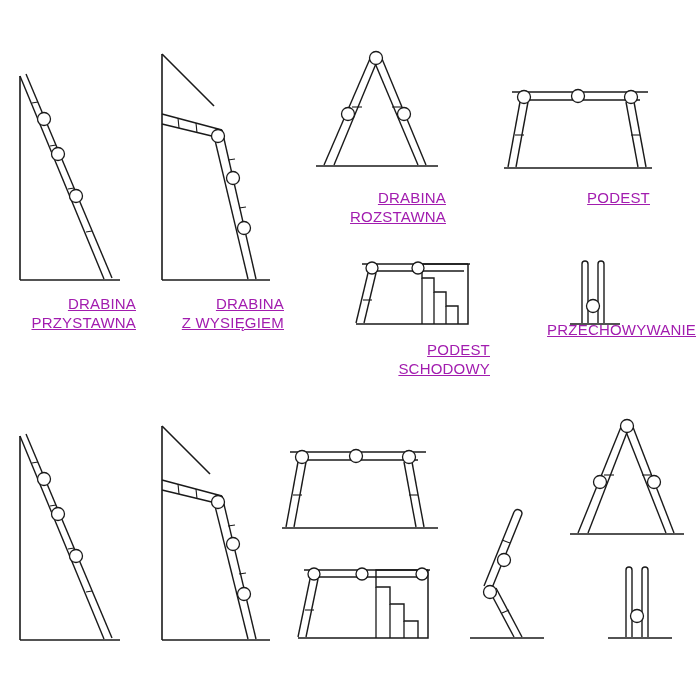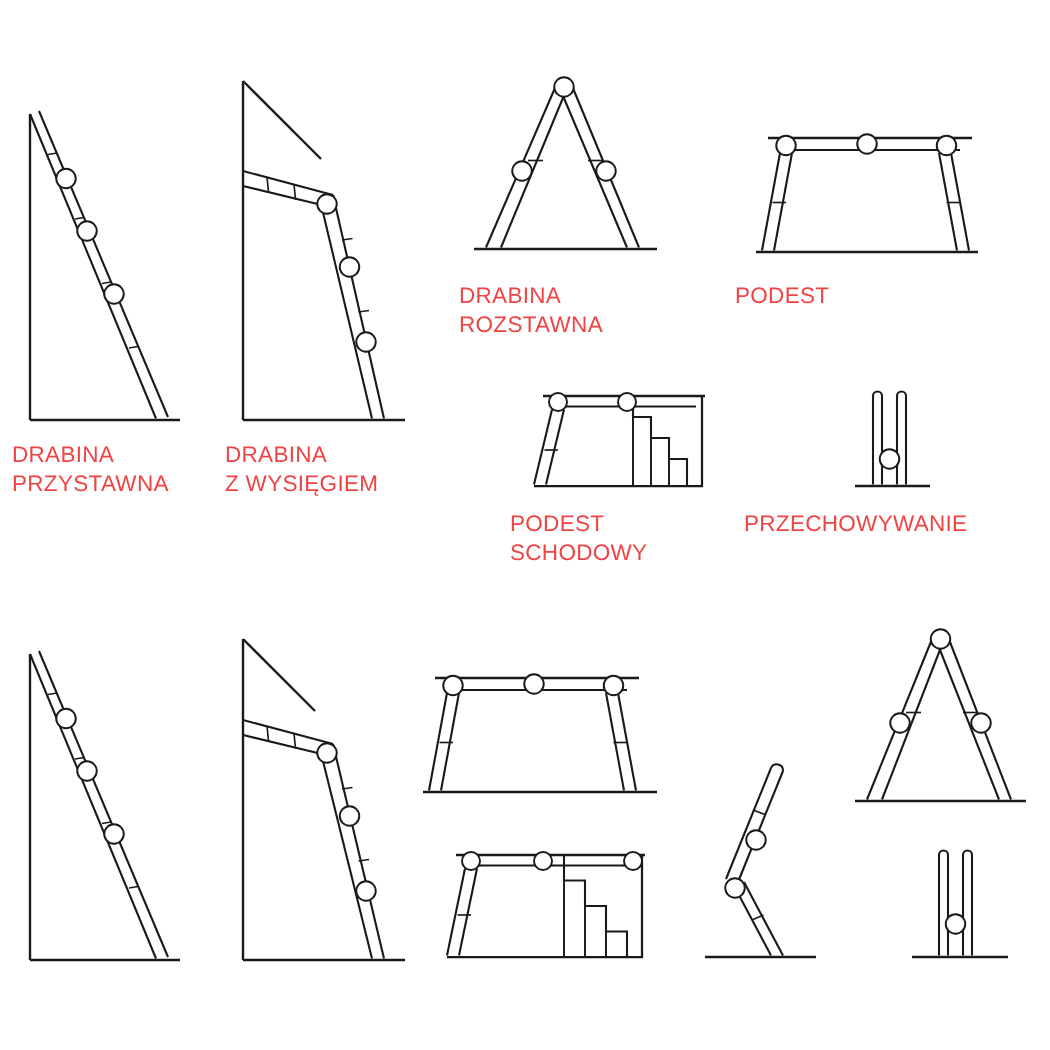--- a/index.html
+++ b/index.html
@@ -15,27 +15,28 @@
     width: 700px;
     height: 700px;
     background: #ffffff;
     overflow: hidden;
   }
   .fig {
     position: absolute;
   }
   .caption {
     position: absolute;
-    text-align: left;
-    color: #ef4444;
+    text-align: right;
+    color: #a21caf;
     font-family: "Liberation Sans", sans-serif;
     font-size: 15px;
     line-height: 19px;
     letter-spacing: 0.2px;
     white-space: pre-line;
+    text-decoration: underline;
   }
   svg { display: block; }
   .ln { stroke: #1a1a1a; fill: none; }
   .hub { fill: #ffffff; stroke: #1a1a1a; }
 </style>
 </head>
 <body>
 
 <div id="page">
 
@@ -167,21 +168,21 @@
       <path class="ln" style="stroke-width:1.4" d="M38 14 L38 73"></path>
       <path class="ln" style="stroke-width:1.4" d="M48 14 L48 73"></path>
       <path class="ln" style="stroke-width:1.4" d="M54 14 L54 73"></path>
 
       <path class="ln" style="stroke-width:1.4" d="M32 14 A3 3 0 0 1 38 14"></path>
       <path class="ln" style="stroke-width:1.4" d="M48 14 A3 3 0 0 1 54 14"></path>
 
       <circle class="hub" style="stroke-width:1.3" cx="43" cy="56" r="6.5"></circle>
     </svg>
   </div>
-  <div class="caption" style="left:496px; top:340px; width:200px;">PRZECHOWYWANIE</div>
+  <div class="caption" style="left:496px; top:320px; width:200px;">PRZECHOWYWANIE</div>
 
   <div class="fig" style="left:4px; top:418px; width:130px; height:230px;">
     <svg width="130" height="230" viewBox="0 0 130 230">
       <path class="ln" style="stroke-width:1.6" d="M16 18 L16 222"></path>
       <path class="ln" style="stroke-width:1.6" d="M16 222 L116 222"></path>
       <path class="ln" style="stroke-width:1.4" d="M16 18 L100 221"></path>
       <path class="ln" style="stroke-width:1.4" d="M22 16 L108 220"></path>
       <path class="ln" style="stroke-width:1.1" d="M28 45 L34 44"></path>
       <path class="ln" style="stroke-width:1.1" d="M46 88 L52 87"></path>
       <path class="ln" style="stroke-width:1.1" d="M64 131 L70 130"></path>

